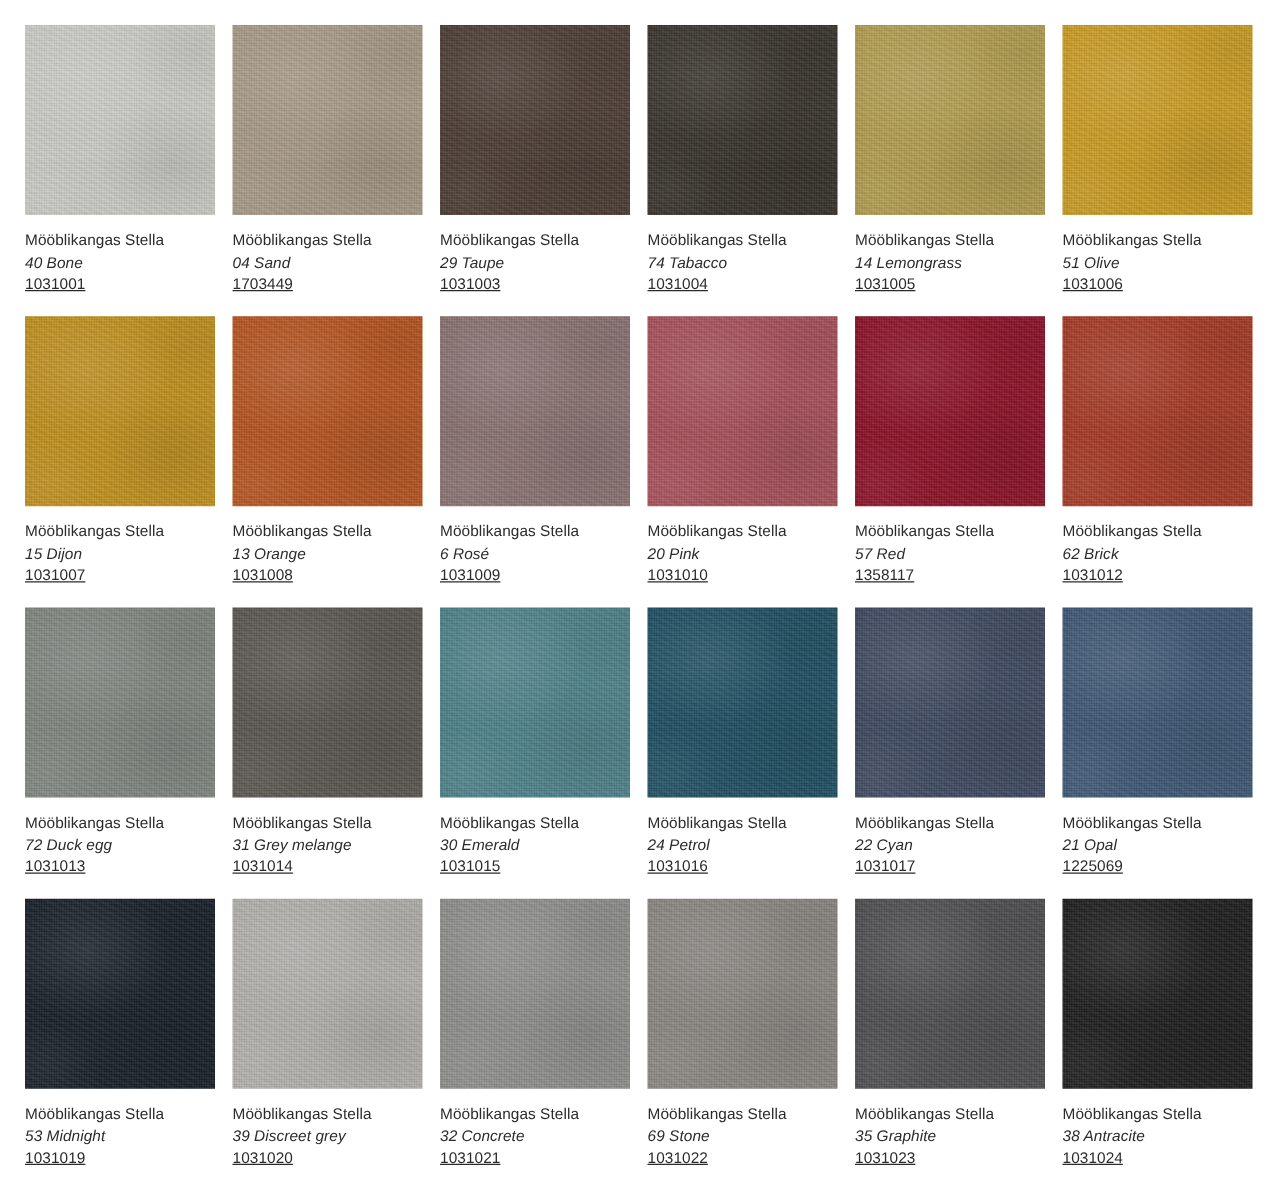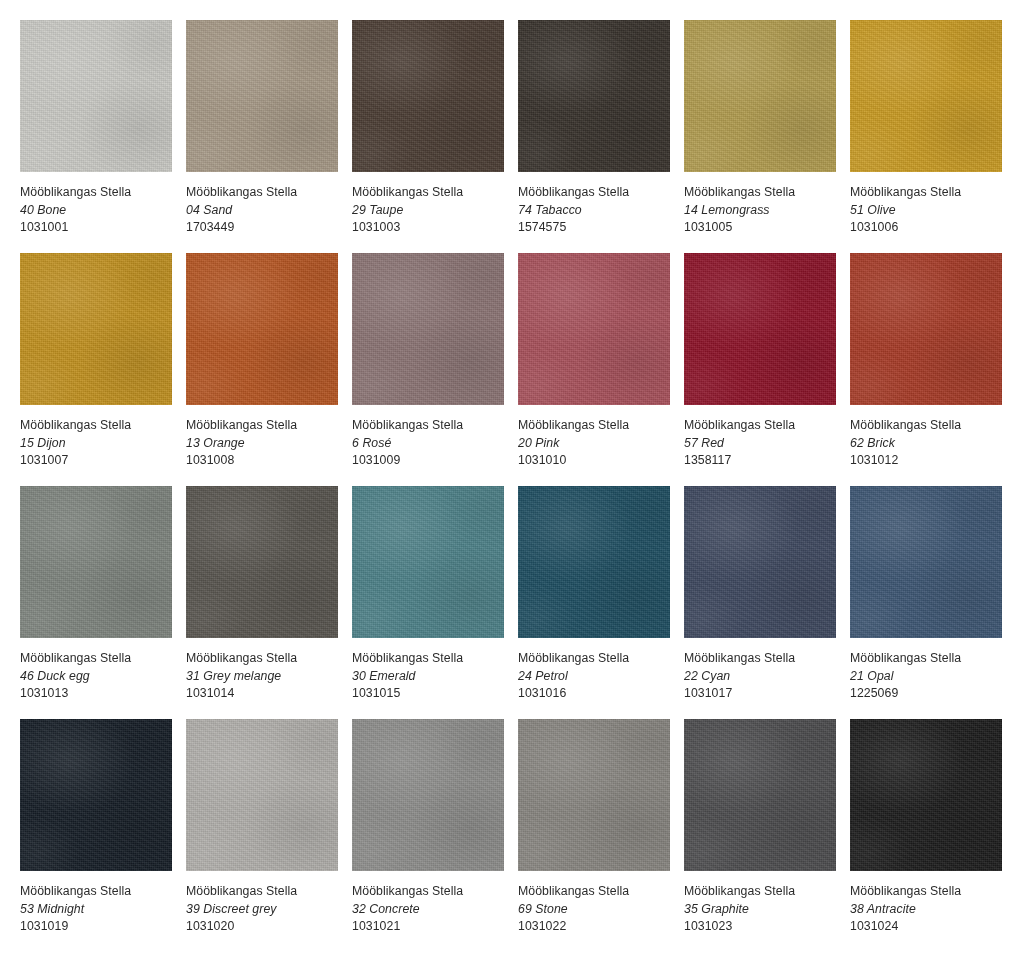--- a/index.html
+++ b/index.html
@@ -80,21 +80,21 @@
   }
   .caption-line {
     display: block;
     font-size: 12.3px;
     letter-spacing: 0.005em;
     color: #2b2b2b;
     white-space: nowrap;
   }
   .caption-line.product { color: #2b2b2b; }
   .caption-line.color   { color: #2b2b2b; font-style: italic; }
-  .caption-line.code    { color: #2b2b2b; }
+  .caption-line.code    { color: #2b2b2b; text-decoration: underline; }
 </style>
 </head>
 <body style="background: rgb(255, 255, 255);">
 
 <main id="catalog-grid">
     <div class="swatch-card">
       <div class="swatch-chip" style="background-color: rgb(201, 201, 196);"></div>
       <div class="swatch-caption">
         <span class="caption-line product">Mööblikangas Stella</span>
         <span class="caption-line color">40 Bone</span>
@@ -115,21 +115,21 @@
         <span class="caption-line product">Mööblikangas Stella</span>
         <span class="caption-line color">29 Taupe</span>
         <span class="caption-line code">1031003</span>
       </div>
     </div>
     <div class="swatch-card">
       <div class="swatch-chip" style="background-color: rgb(55, 49, 43);"></div>
       <div class="swatch-caption">
         <span class="caption-line product">Mööblikangas Stella</span>
         <span class="caption-line color">74 Tabacco</span>
-        <span class="caption-line code">1574575</span>
+        <span class="caption-line code">1031004</span>
       </div>
     </div>
     <div class="swatch-card">
       <div class="swatch-chip" style="background-color: rgb(176, 155, 78);"></div>
       <div class="swatch-caption">
         <span class="caption-line product">Mööblikangas Stella</span>
         <span class="caption-line color">14 Lemongrass</span>
         <span class="caption-line code">1031005</span>
       </div>
     </div>
@@ -186,21 +186,21 @@
       <div class="swatch-caption">
         <span class="caption-line product">Mööblikangas Stella</span>
         <span class="caption-line color">62 Brick</span>
         <span class="caption-line code">1031012</span>
       </div>
     </div>
     <div class="swatch-card">
       <div class="swatch-chip" style="background-color: rgb(125, 131, 125);"></div>
       <div class="swatch-caption">
         <span class="caption-line product">Mööblikangas Stella</span>
-        <span class="caption-line color">46 Duck egg</span>
+        <span class="caption-line color">72 Duck egg</span>
         <span class="caption-line code">1031013</span>
       </div>
     </div>
     <div class="swatch-card">
       <div class="swatch-chip" style="background-color: rgb(87, 84, 78);"></div>
       <div class="swatch-caption">
         <span class="caption-line product">Mööblikangas Stella</span>
         <span class="caption-line color">31 Grey melange</span>
         <span class="caption-line code">1031014</span>
       </div>

